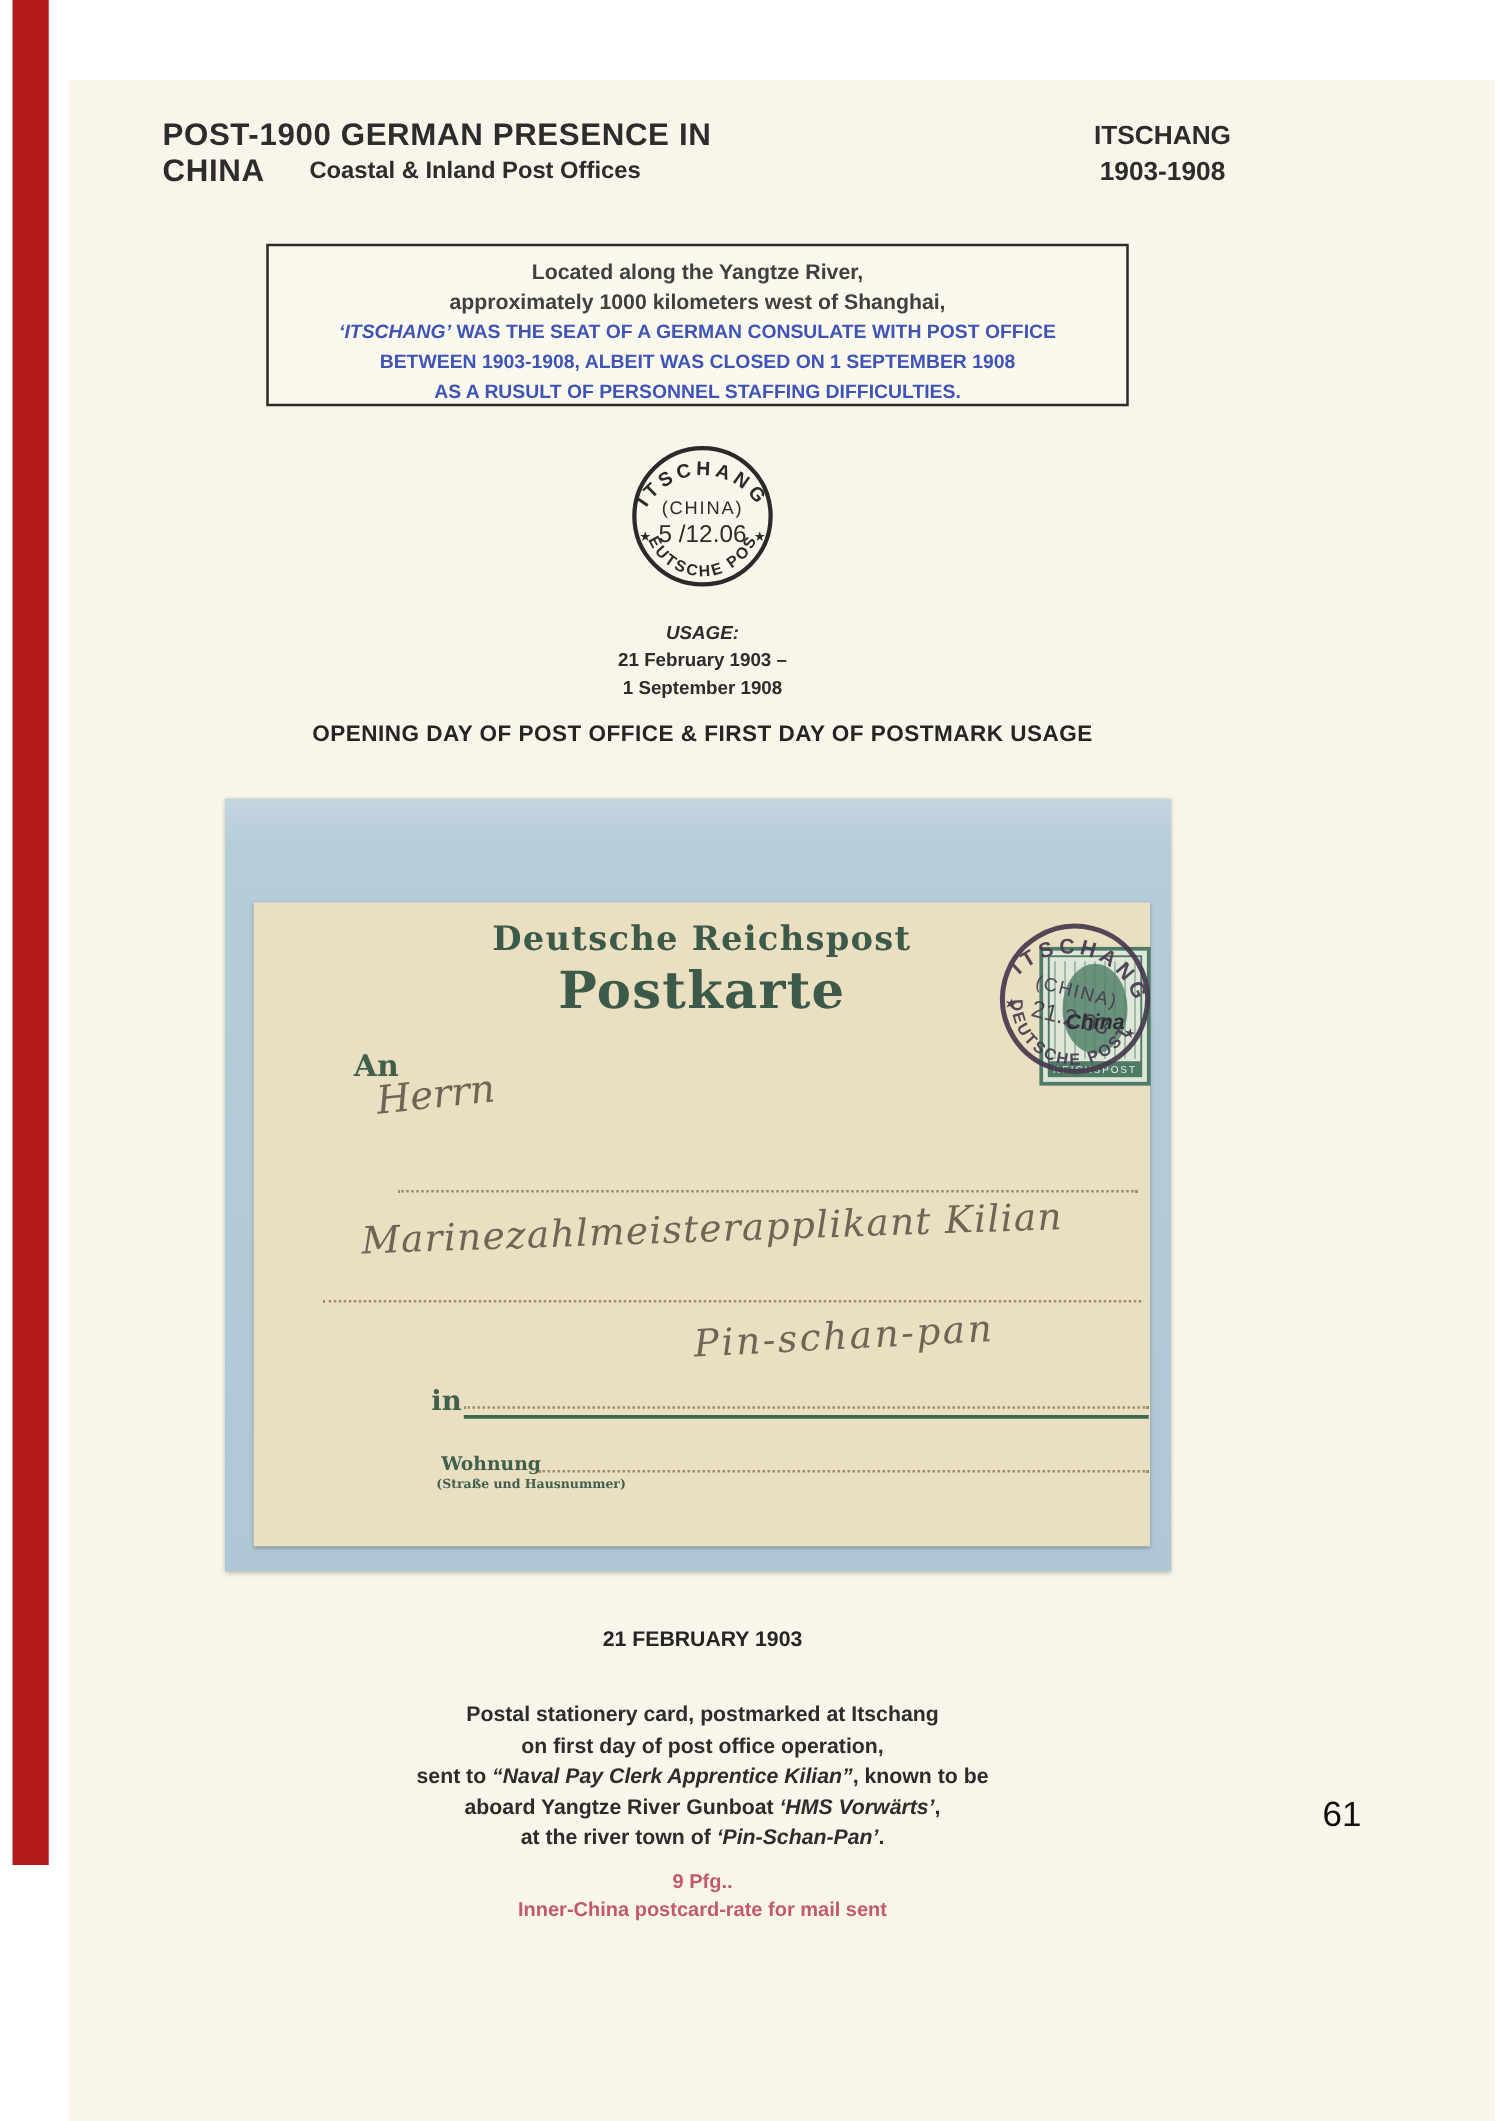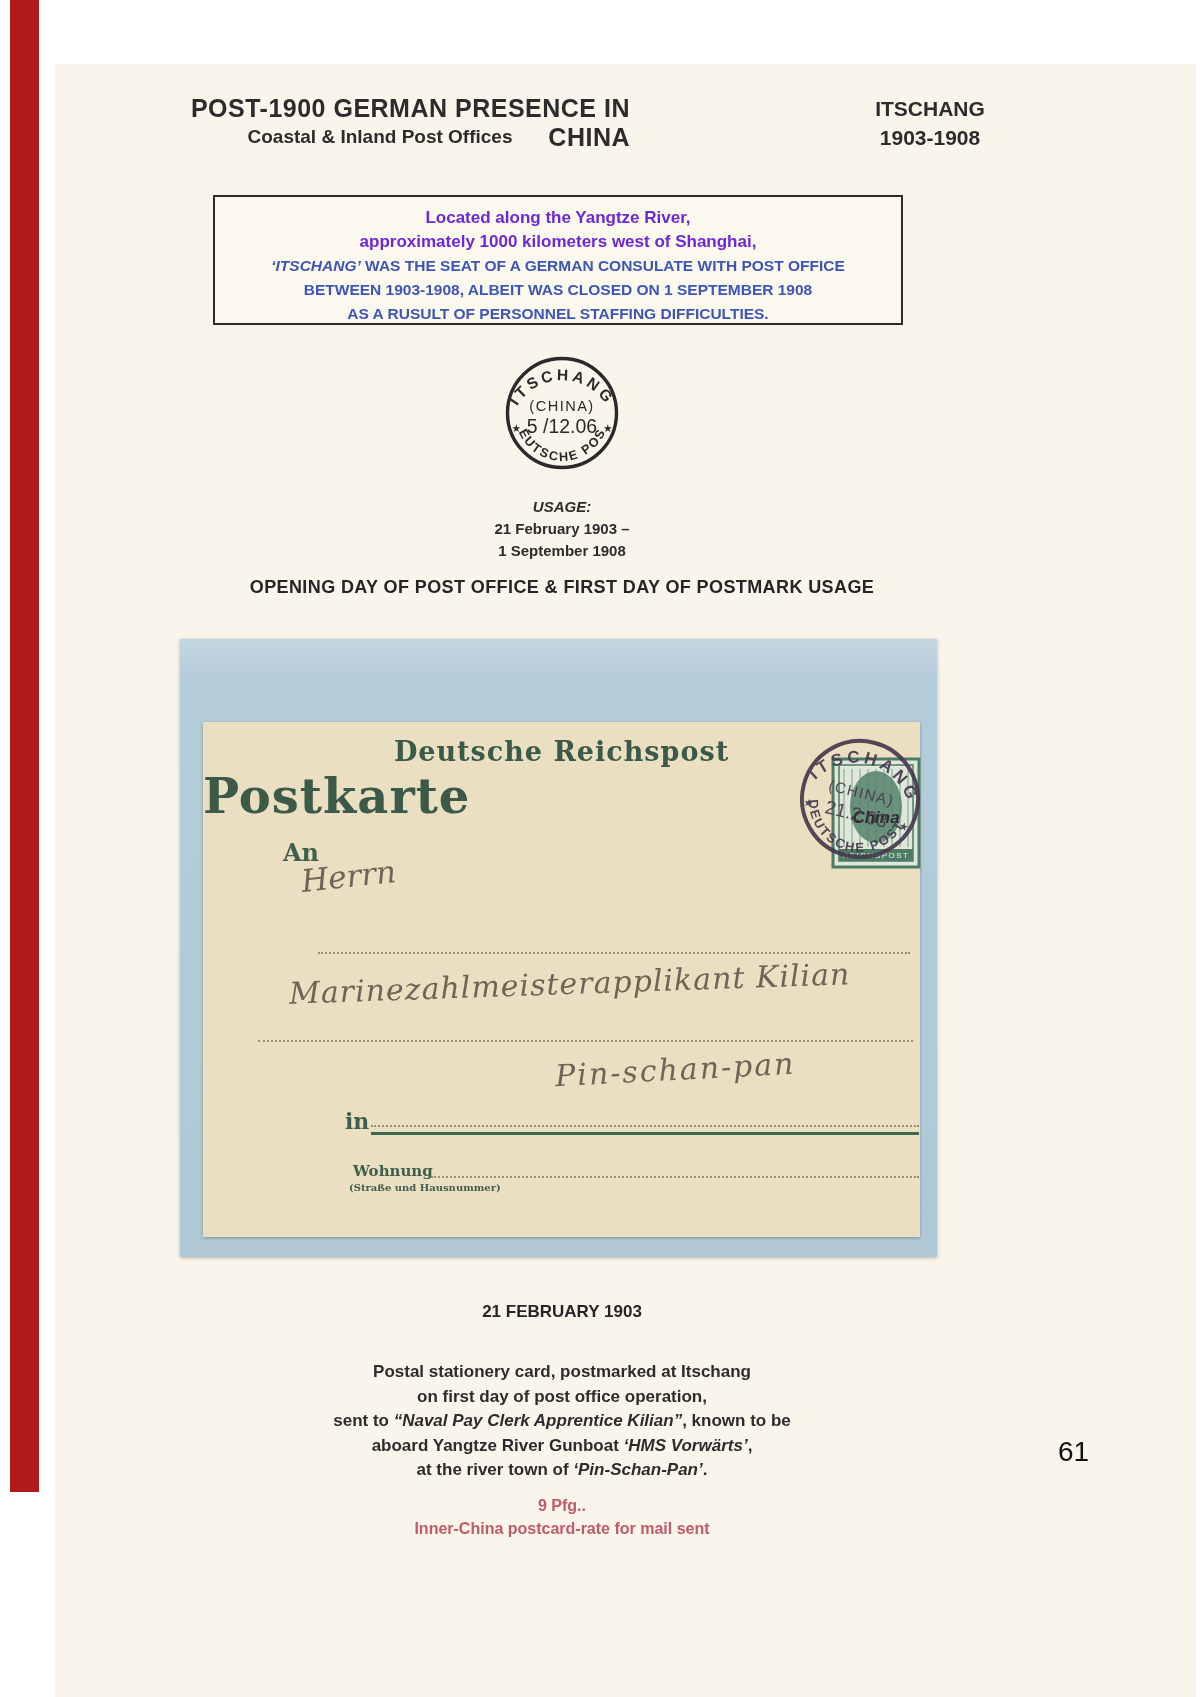--- a/index.html
+++ b/index.html
@@ -4,31 +4,31 @@
 <style>
   * { margin:0; padding:0; box-sizing:border-box; }
   html,body { width:1200px; height:1697px; background:#ffffff; font-family:"Liberation Sans", sans-serif; }
   .stage { position:relative; width:1200px; height:1697px; overflow:hidden; background:#ffffff; }
 
   .red-bar { position:absolute; left:10px; top:0; width:29px; height:1492px; background:#b2191b; }
 
   .sheet { position:absolute; left:55px; top:64px; width:1141px; height:1633px; background:#f9f5ea; }
 
   
-  .hdr-title { position:absolute; left:75px; top:30px; width:500px; text-align:right;
+  .hdr-title { position:absolute; left:75px; top:30px; width:500px; text-align:left;
                font-size:25px; font-weight:bold; color:#2c2c2c; letter-spacing:0.5px; }
   .hdr-sub   { position:absolute; left:75px; top:62px; width:500px; text-align:center;
                font-size:19px; font-weight:bold; color:#2c2c2c; }
   .hdr-right { position:absolute; left:785px; top:30px; width:180px; text-align:center;
                font-size:21px; font-weight:bold; color:#2c2c2c; line-height:29px; }
 
   
   .info-box { position:absolute; left:158px; top:131px; width:690px; height:130px;
               border:2px solid #2b2b2b; text-align:center; padding-top:9px; background:#fbf8ee; }
-  .info-box .bk { font-size:17px; font-weight:bold; color:#6d28d9; line-height:24px; }
+  .info-box .bk { font-size:17px; font-weight:bold; color:#404040; line-height:24px; }
   .info-box .bl { font-size:15.5px; font-weight:bold; color:#3f55b6; line-height:24px; }
 
   .center-col { position:absolute; left:2px; width:1010px; text-align:center; }
 
   
   .pm1-wrap { position:absolute; left:434px; top:276px; width:146px; height:146px; }
 
   .usage { top:432px; font-size:15px; font-weight:bold; color:#2c2c2c; line-height:22px; }
   .usage .it { font-style:italic; }
 
@@ -37,22 +37,22 @@
   
   .mount { position:absolute; left:125px; top:575px; width:757px; height:618px;
            background:linear-gradient(180deg,#c4d5df 0%, #b5ccd9 7%, #b0c8d5 100%);
            box-shadow:0 1px 4px rgba(0,0,0,0.25); }
   .card  { position:absolute; left:23px; top:83px; width:717px; height:515px;
            background:#ebdfc2; box-shadow:0 1px 3px rgba(40,40,30,0.35);
            font-family:"DejaVu Serif", serif; }
 
   .card .dr-header { position:absolute; left:0; top:14px; width:100%; text-align:center;
                      font-size:27px; font-weight:bold; color:#3c5a49; letter-spacing:1px; }
-  .card .postkarte { position:absolute; left:0; top:46px; width:100%; 
-                     font-size:48px; font-weight:bold; color:#3c5a49; letter-spacing:1px; }
+  .card .postkarte { position:absolute; left:0; top:46px; width:100%; text-align:center;
+                     font-size:41px; font-weight:bold; color:#3c5a49; letter-spacing:1px; }
 
   .stamp-wrap { position:absolute; left:628px; top:35px; width:90px; height:112px; }
   .pm2-wrap   { position:absolute; left:582px; top:2px; width:150px; height:150px;
                 transform:rotate(14deg); opacity:0.92; }
 
   .frak-label { position:absolute; font-weight:bold; color:#40604e; }
   .an-label { left:80px; top:116px; font-size:24px; }
   .in-label { left:142px; top:386px; font-size:22px; }
 
   .hw { position:absolute; font-family:"DejaVu Serif", serif; font-style:italic;

